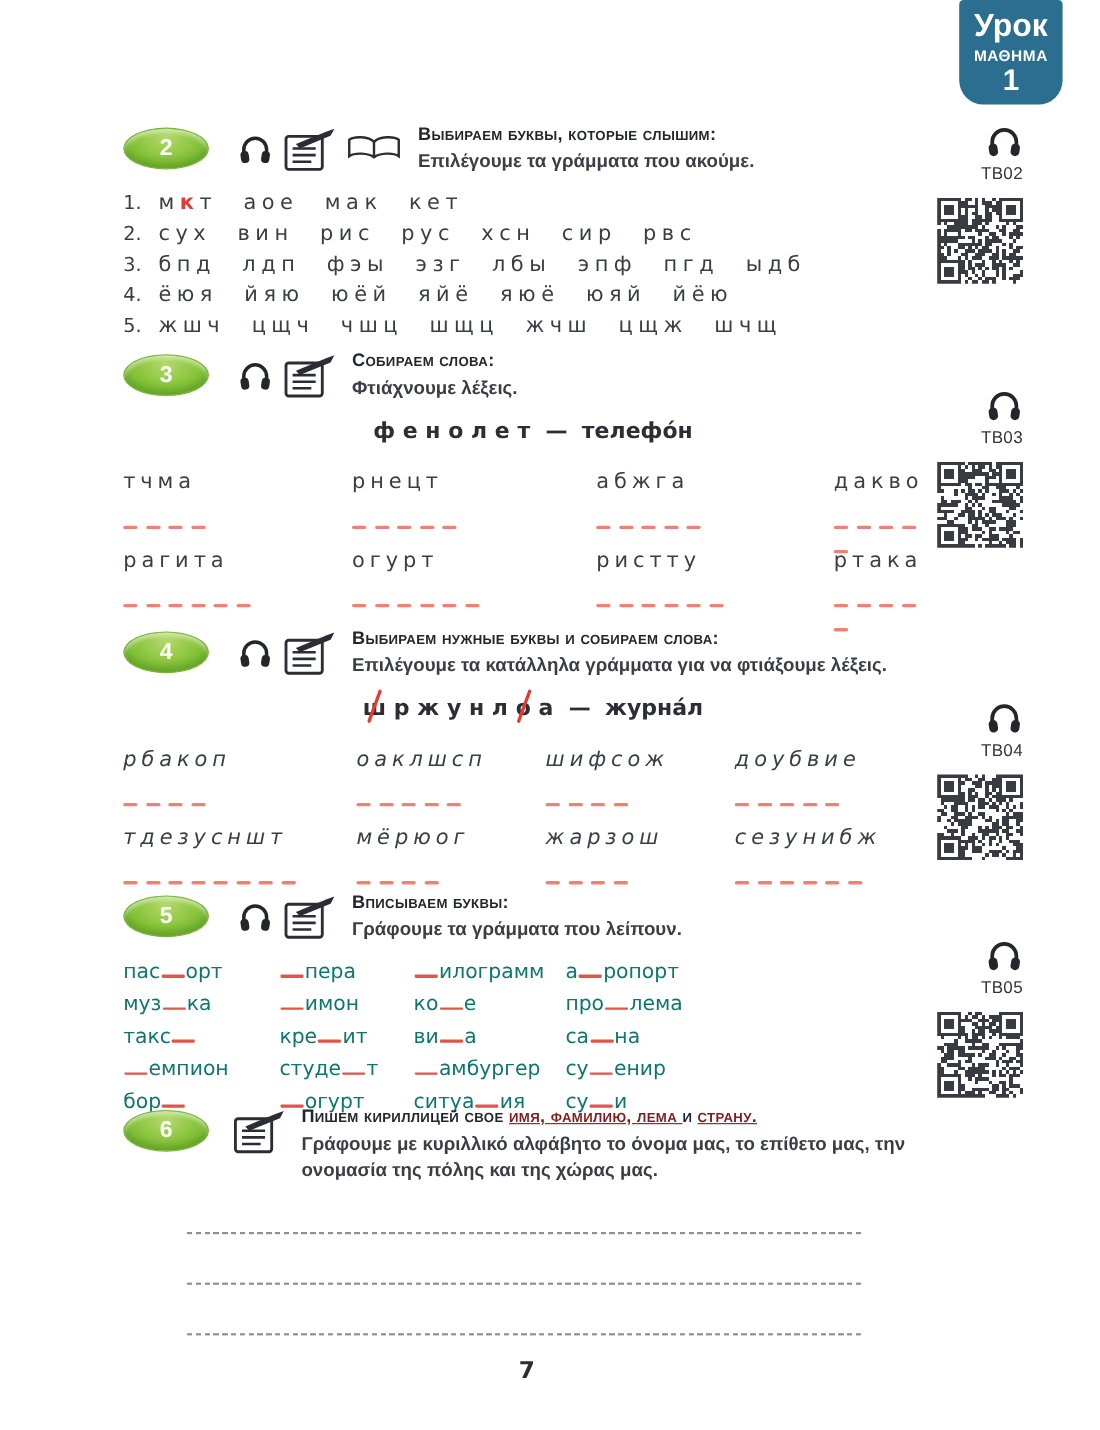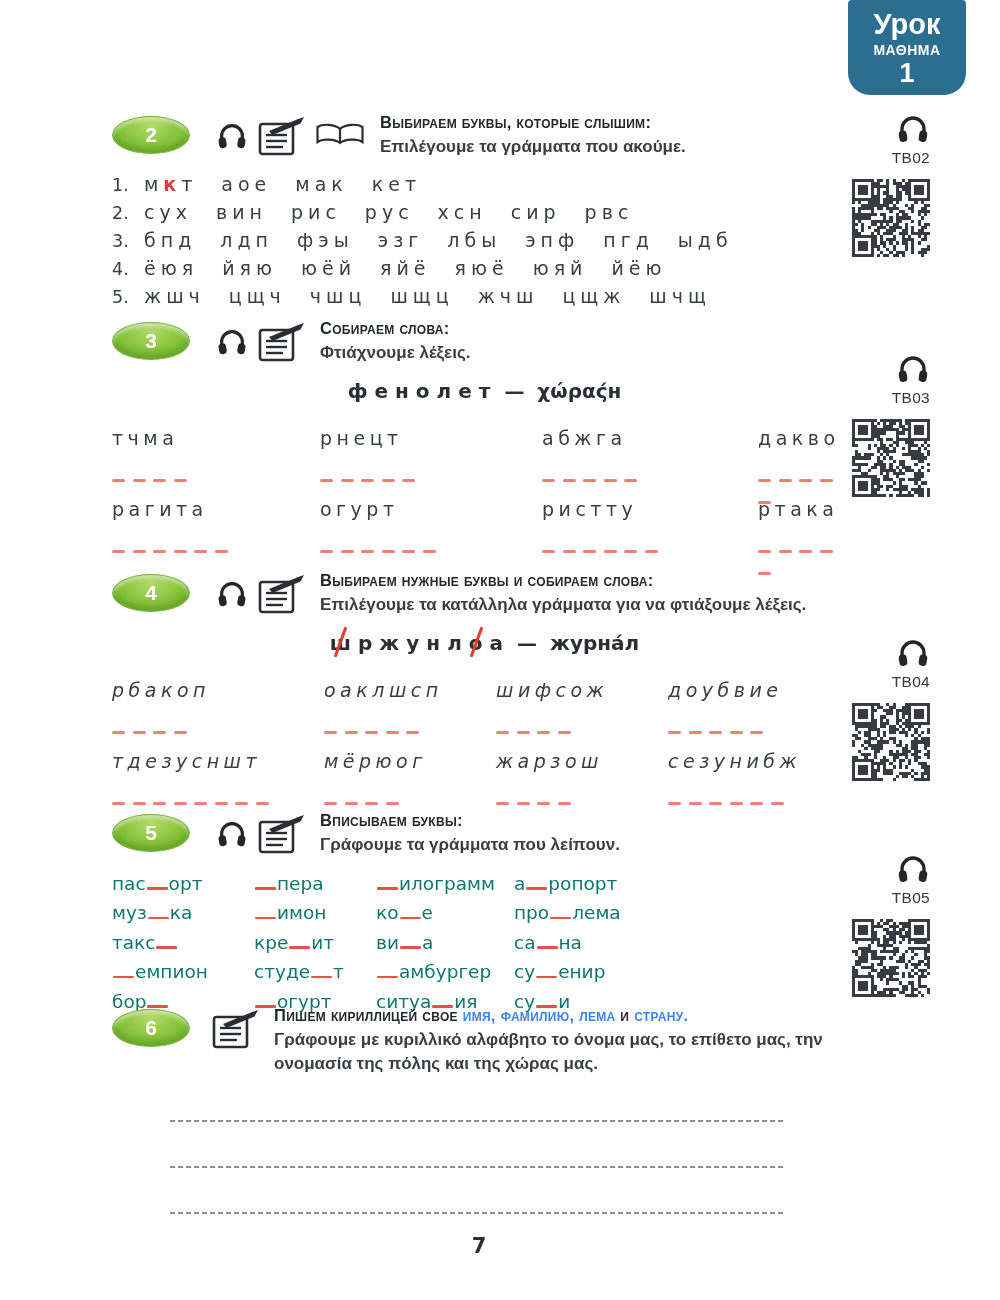--- a/index.html
+++ b/index.html
@@ -1,20 +1,20 @@
 <!DOCTYPE html>
 <html><head>
 <meta charset="utf-8">
 <style>
   html,body{margin:0;padding:0;background:#fff;}
   .page{position:relative;width:1000px;height:1300px;background:#ffffff;overflow:hidden;
         font-family:"Liberation Sans",sans-serif;color:#2b2e34;}
 
   
-  .badge{position:absolute;top:0;right:34px;width:118px;height:95px;background:#2c6e90;
+  .badge{position:absolute;top:0;right:34px;width:94px;height:95px;background:#2c6e90;
          border-radius:4px 4px 22px 22px;color:#fff;text-align:center;}
   .badge-title{font-size:29px;font-weight:700;margin-top:8px;}
   .badge-sub{font-size:14px;font-weight:700;letter-spacing:.5px;margin-top:1px;}
   .badge-num{font-size:27px;font-weight:700;margin-top:0;}
 
   .ex{position:absolute;left:112px;width:745px;}
   .exhead{display:flex;align-items:center;}
   .exhead.top{align-items:flex-start;}
   .oval{flex:0 0 76px;width:76px;height:36px;border-radius:50%;
         background:radial-gradient(ellipse at 50% 22%,#b3d96c 0%,#8cc63f 48%,#6fб42d 100%);
@@ -22,21 +22,21 @@
         border:1.5px solid #79b239;display:flex;align-items:center;justify-content:center;
         color:#fff;font-weight:700;font-size:21px;
         box-shadow:inset 0 -5px 7px rgba(73,140,22,.5), inset 0 3px 4px rgba(255,255,255,.55);}
   .icon{display:inline-flex;align-items:center;}
   .icon.hp{margin-left:26px;}
   .icon.pad{margin-left:10px;}
   .icon.book{margin-left:8px;}
   .titles{margin-left:14px;flex:1;}
   .t-ru{font-weight:700;font-variant:small-caps;font-size:16.5px;color:#23262c;letter-spacing:.3px;line-height:1.25;}
   .t-gr{font-weight:700;font-size:17px;color:#3a3d44;margin-top:2px;line-height:1.42;}
-  .t-ru .blue{color:#3b82f6;}
+  .t-ru .blue{color:#7f1d1d;text-decoration:underline;}
 
   
   .ex2-rows{margin-top:14px;font-family:"DejaVu Sans",sans-serif;font-size:19px;color:#3a3d44;}
   .ex2-row{display:flex;align-items:baseline;margin-bottom:4px;line-height:23px;}
   .row-num{flex:0 0 32px;font-size:17.5px;color:#3a3d44;}
   .lgroup{margin-right:24px;letter-spacing:5px;white-space:nowrap;}
   .lchar.red{color:#e03c31;font-weight:700;}
 
   
   .exline{text-align:center;font-weight:700;font-size:20px;color:#2b2e34;
@@ -190,21 +190,21 @@
           </svg>
         </span>
       <div class="titles">
         <div class="t-ru">Собираем слова:</div>
         <div class="t-gr">Φτιάχνουμε λέξεις.</div>
       </div>
     </div>
     <div class="exline">
       <span class="exletters">фенолет</span>
       <span class="exsep">—</span>
-      <span>χώρας́н</span>
+      <span>телефо́н</span>
     </div>
     <div class="wgrid" id="ex3-grid">
         <div class="wrow">
           <div class="wcell">
             <div class="word">тчма</div>
             <div class="dashes"><span class="dash"></span><span class="dash"></span><span class="dash"></span><span class="dash"></span></div>
           </div>
           <div class="wcell">
             <div class="word">рнецт</div>
             <div class="dashes"><span class="dash"></span><span class="dash"></span><span class="dash"></span><span class="dash"></span><span class="dash"></span></div>

